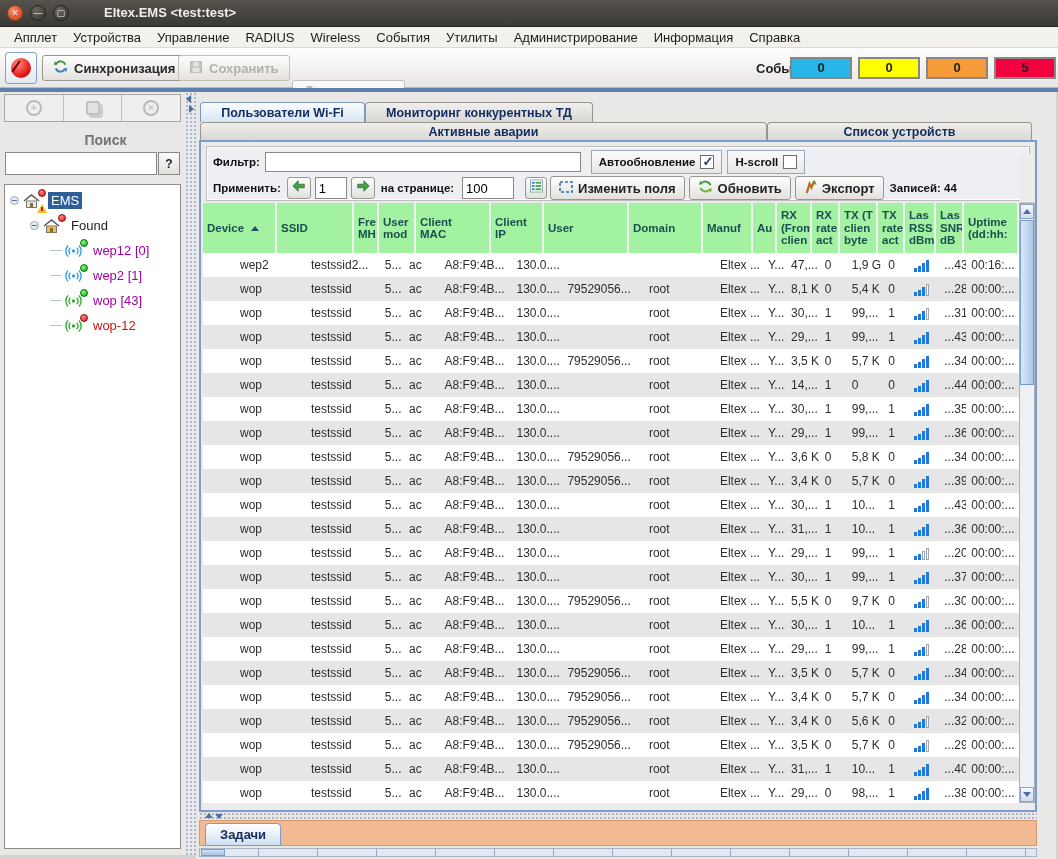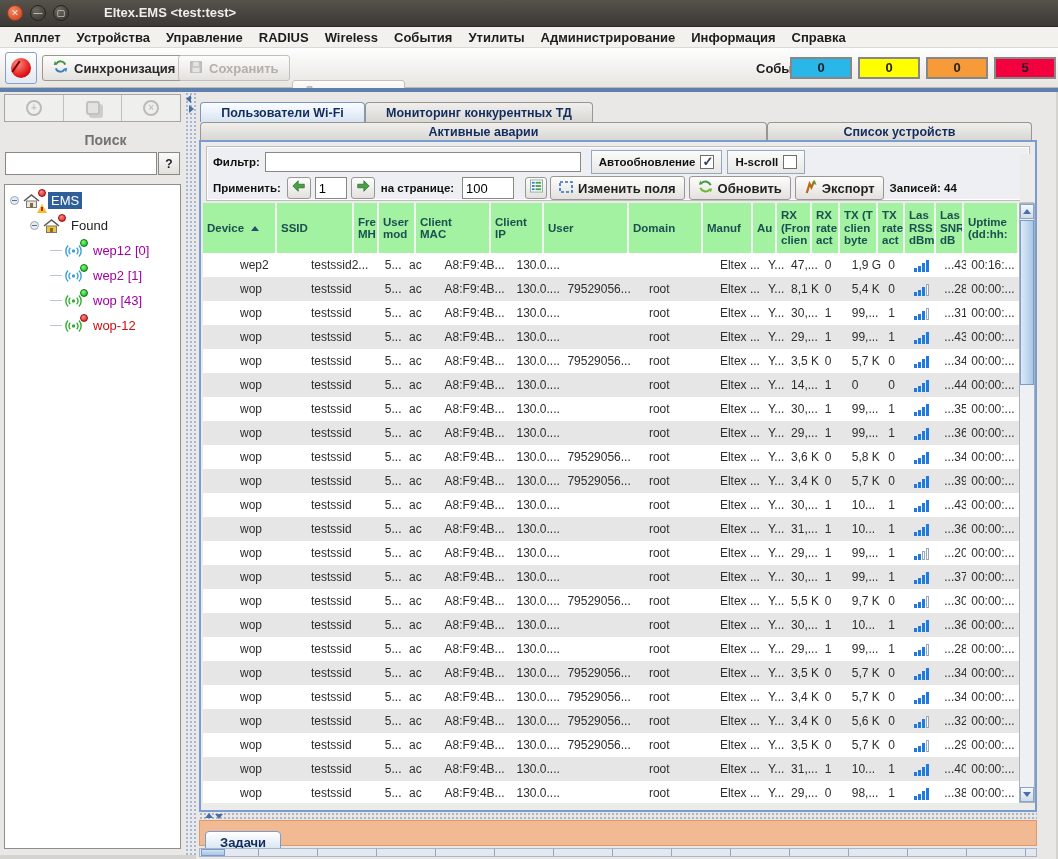--- a/index.html
+++ b/index.html
@@ -12,21 +12,21 @@
   .winbtns { position:absolute; left:7px; top:5px; display:flex; gap:7px; }
   .winbtn { width:16px; height:16px; border-radius:50%; font-size:9px; line-height:15px;
     text-align:center; color:#e9e7e3; }
   .winbtn.close { background:radial-gradient(circle at 35% 30%, #f08a62, #d9512d 70%); border:1px solid #9c3a1e; }
   .winbtn.minmax { background:radial-gradient(circle at 35% 30%, #6b6761, #44413c 70%); border:1px solid #26241f; }
   .title { position:absolute; left:104px; top:5px; color:#efeeec; font-size:13px; font-weight:bold;text-align:right; }
 
   
   .menubar { position:absolute; left:0; top:27px; width:1058px; height:21px; background:#f3f1ee;
     border-bottom:1px solid #dcd9d4; display:flex; align-items:center; padding-left:6px; }
-  .menu-item { padding:0 8px; font-size:13px; font-weight:700; color:#1c1c1c; height:21px; line-height:21px; }
+  .menu-item { padding:0 8px; font-size:13px; font-weight:400; color:#1c1c1c; height:21px; line-height:21px; }
 
   
   .toolbar { position:absolute; left:0; top:48px; width:1058px; height:40px;
     background:linear-gradient(#fefefe,#e8e6e2); border-bottom:1px solid #bdbab5; }
   .alarm-btn { position:absolute; left:5px; top:4px; width:32px; height:32px; border:1px solid #7fa3cc;
     border-radius:3px; background:linear-gradient(#ffffff,#e3e9f2); }
   .alarm-ball { position:absolute; left:5px; top:5px; width:20px; height:20px; border-radius:50%;
     background:radial-gradient(circle at 35% 30%, #ff8a80, #e01515 65%, #8f0606); }
   .alarm-slash { position:absolute; left:9px; top:7px; width:2px; height:13px; background:#7a0404; transform:rotate(35deg); }
   .tb-btn { position:absolute; top:7px; height:26px; display:flex; align-items:center; gap:6px; padding:0 10px;
@@ -140,21 +140,21 @@
 
   
   .bottom-split { position:absolute; left:3px; top:720px; width:838px; height:8px;
     background-image:radial-gradient(#aab6c6 0.8px, transparent 1px); background-size:4px 4px; }
   .bs-up { position:absolute; left:6px; top:1px; width:0; height:0; border-left:4px solid transparent;
     border-right:4px solid transparent; border-bottom:5px solid #4a6fa5; }
   .bs-dn { position:absolute; left:16px; top:2px; width:0; height:0; border-left:4px solid transparent;
     border-right:4px solid transparent; border-top:5px solid #4a6fa5; }
   .tasksbar { position:absolute; left:3px; top:728px; width:838px; height:26px; background:#f2ba92;
     border:1px solid #d99b6e; }
-  .tasks-tab { position:absolute; left:5px; top:10px; height:23px; padding:0 14px;
+  .tasks-tab { position:absolute; left:5px; top:2px; height:23px; padding:0 14px;
     background:linear-gradient(#ffffff,#cfe0f0); border:1px solid #7a9cd0; border-radius:4px 4px 0 0;
     font-size:13px; font-weight:bold; color:#132c5e; display:flex; align-items:center; }
   .hscroll { position:absolute; left:3px; top:756px; width:838px; height:9px; background:#e4e9f1;
     border:1px solid #a8b4c8;
     background-image:repeating-linear-gradient(90deg, transparent 0 58px, #9aa6ba 58px 59px); }
   .h-thumb { position:absolute; left:1px; top:0; width:24px; height:7px;
     background:linear-gradient(#cfe0f4,#a9c4e4); border:1px solid #7a9cc8; }
 </style>
 </head>
 <body>

